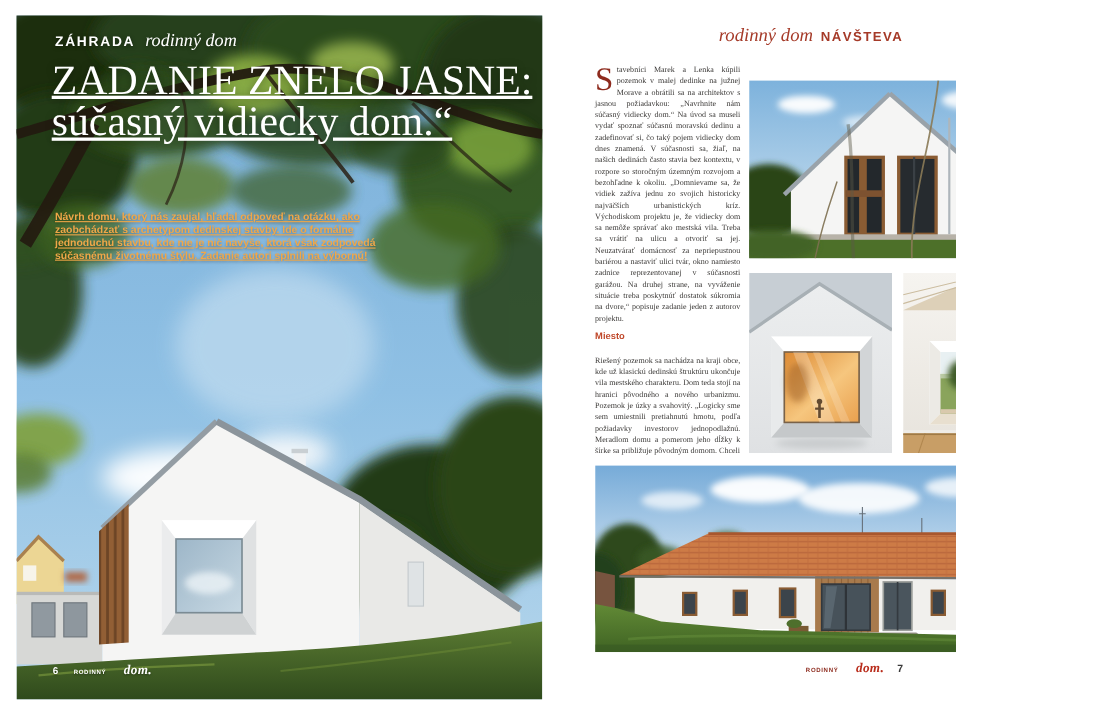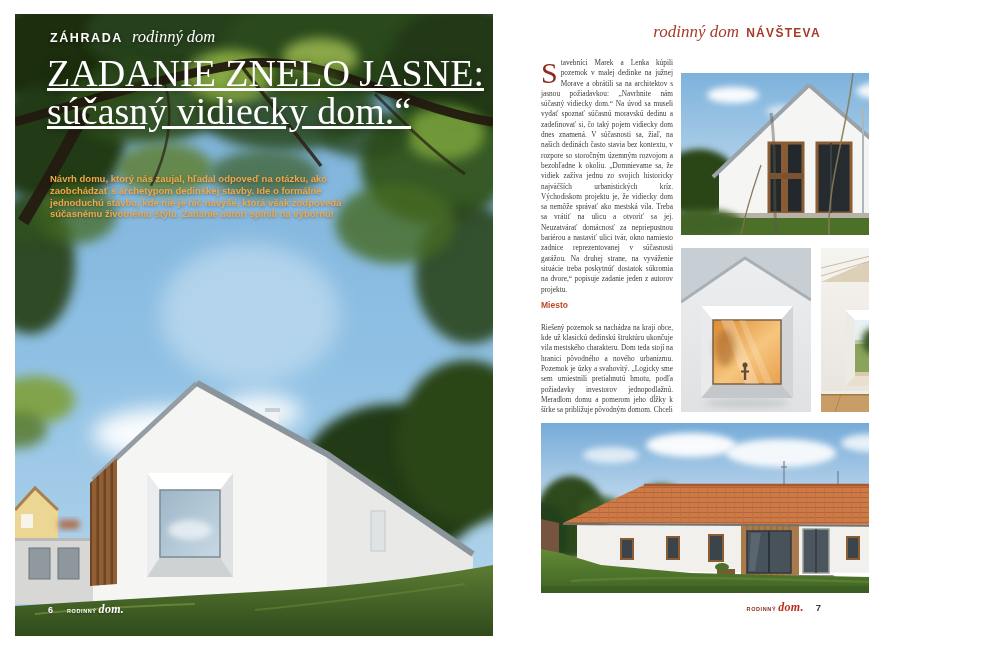--- a/index.html
+++ b/index.html
@@ -9,27 +9,27 @@
   
   .left-photo{position:absolute;left:15px;top:14px;width:478px;height:622px;}
   .kicker{position:absolute;left:50px;top:27px;color:#ffffff;white-space:nowrap;
           text-shadow:0 1px 4px rgba(0,0,0,.45);}
   .kicker-main{font:bold 12.5px "Liberation Sans",sans-serif;letter-spacing:1.6px;}
   .kicker-sub{font:italic 16.5px "Liberation Serif",serif;margin-left:9px;}
   .title{position:absolute;left:47px;top:55px;margin:0;color:#ffffff;font-weight:normal;
          font-family:"Liberation Serif",serif;font-size:38px;line-height:37.5px;
          text-shadow:0 1px 8px rgba(0,0,0,.35);text-decoration:underline;}
   .title .t-line{display:block;white-space:nowrap;}
-  .lead{position:absolute;left:50px;top:173px;width:305px;margin:0;color:#f0a748;
+  .lead{position:absolute;left:50px;top:192px;width:305px;margin:0;color:#f0a748;
         font:bold 9.5px/11.8px "Liberation Sans",sans-serif;
-        text-shadow:0 1px 3px rgba(0,0,0,.35);}
+        text-shadow:0 1px 3px rgba(0,0,0,.35);text-decoration:underline;}
   .pfoot{position:absolute;display:flex;align-items:baseline;}
   .pfoot-left{left:48px;top:602px;color:#ffffff;gap:14px;text-shadow:0 1px 2px rgba(0,0,0,.4);}
   .pnum{font:bold 9px "Liberation Sans",sans-serif;}
-  .logo{display:inline-flex;align-items:baseline;gap:2px;}
+  .logo{display:inline-flex;align-items:baseline;gap:16px;}
   .logo-prefix{font:bold 5.5px "Liberation Sans",sans-serif;letter-spacing:.6px;}
   .logo-word{font:italic bold 12px "Liberation Serif",serif;letter-spacing:.3px;}
 
   
   .rp-header{position:absolute;right:48px;top:22px;color:#a53a28;white-space:nowrap;
              display:flex;align-items:baseline;gap:7px;}
   .rp-header .cat{font:italic 17px "Liberation Serif",serif;}
   .rp-header .sec{font:bold 12px "Liberation Sans",sans-serif;letter-spacing:1.3px;}
   .article{position:absolute;left:541px;top:58px;width:132px;color:#3c3a38;
            font-family:"Liberation Serif",serif;font-size:7.3px;line-height:10.3px;

